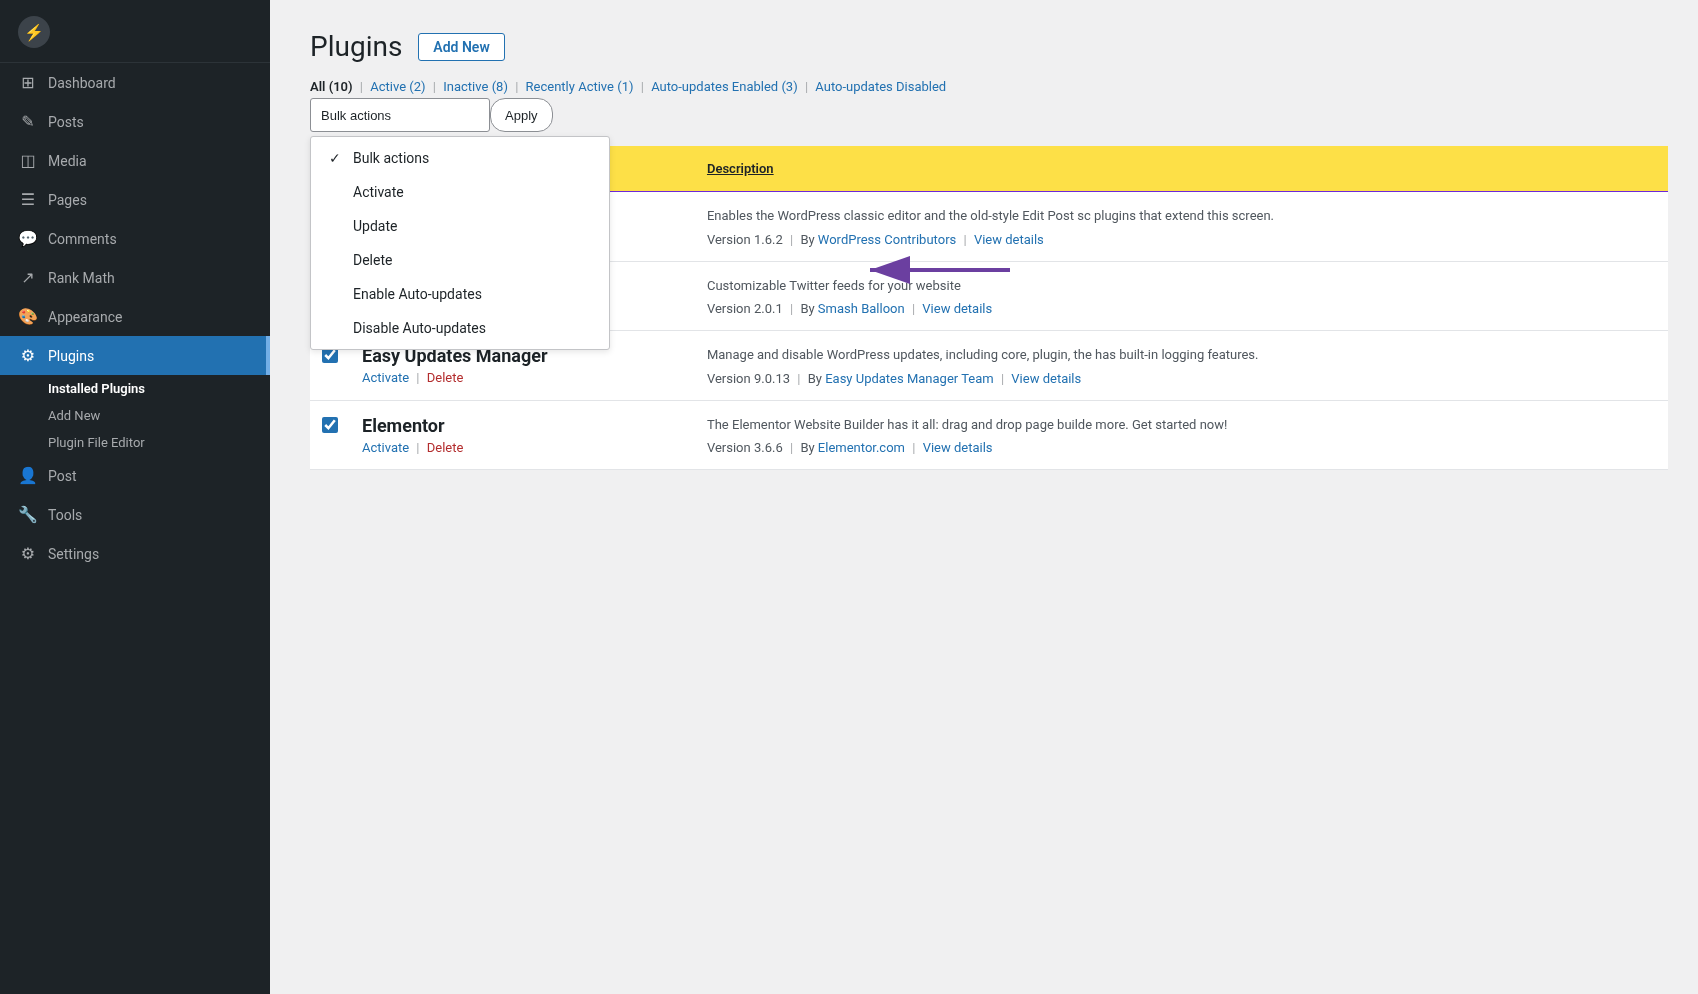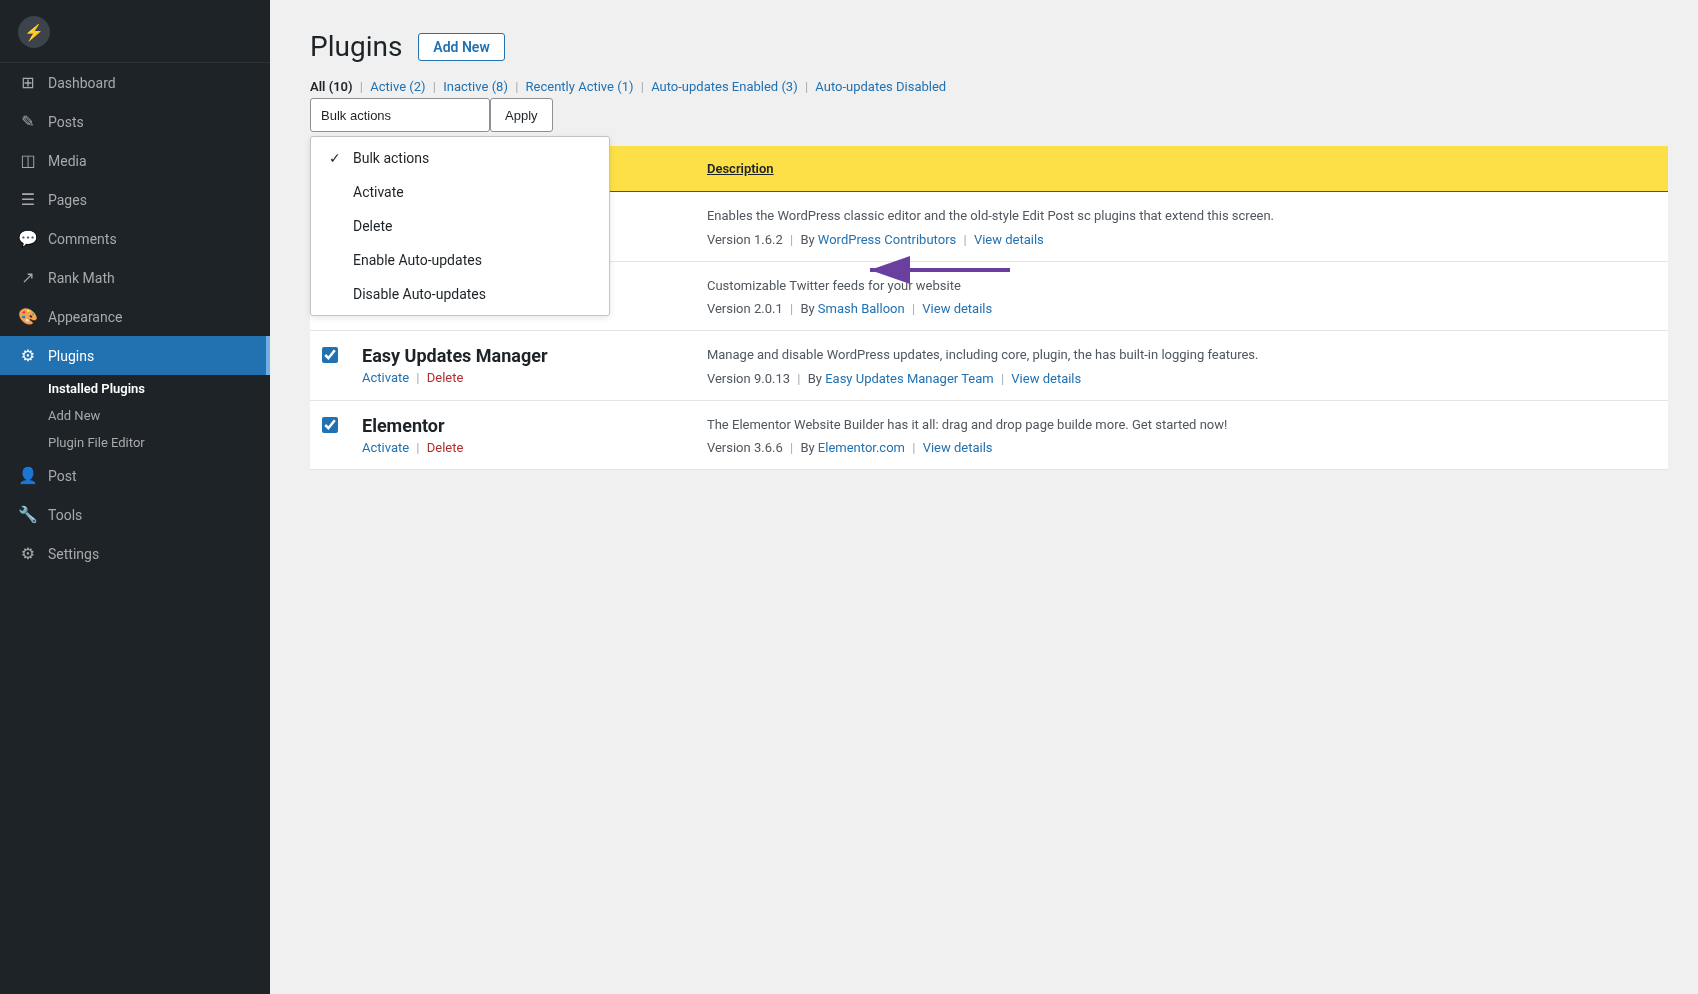--- a/index.html
+++ b/index.html
@@ -132,21 +132,21 @@
       padding: 5px 28px 5px 10px;
       font-size: 13px;
       color: #1d2327;
       cursor: pointer;
       min-width: 180px;
       height: 34px;
     }
     .apply-btn {
       background: #fff;
       border: 1px solid #8c8f94;
-      border-radius: 3px;
+      border-radius: 15px;
       padding: 5px 14px;
       font-size: 13px;
       color: #1d2327;
       cursor: pointer;
       height: 34px;
     }
 
     
     .dropdown-menu {
       position: absolute;
@@ -345,20 +345,24 @@
         <div class="dropdown-item">
           <span class="check-icon">✓</span>
           <span>Bulk actions</span>
         </div>
         <div class="dropdown-item">
           <span class="check-icon"></span>
           <span>Activate</span>
         </div>
         <div class="dropdown-item">
           <span class="check-icon"></span>
+          <span>Update</span>
+        </div>
+        <div class="dropdown-item">
+          <span class="check-icon"></span>
           <span>Delete</span>
         </div>
         <div class="dropdown-item">
           <span class="check-icon"></span>
           <span>Enable Auto-updates</span>
         </div>
         <div class="dropdown-item">
           <span class="check-icon"></span>
           <span>Disable Auto-updates</span>
         </div>

